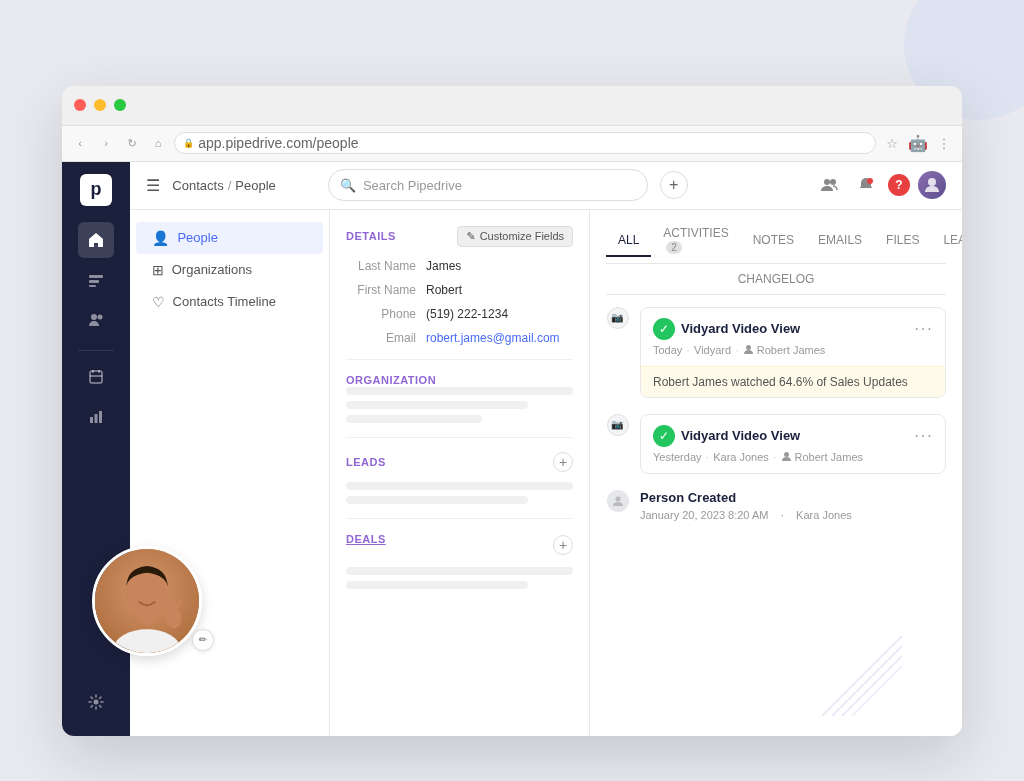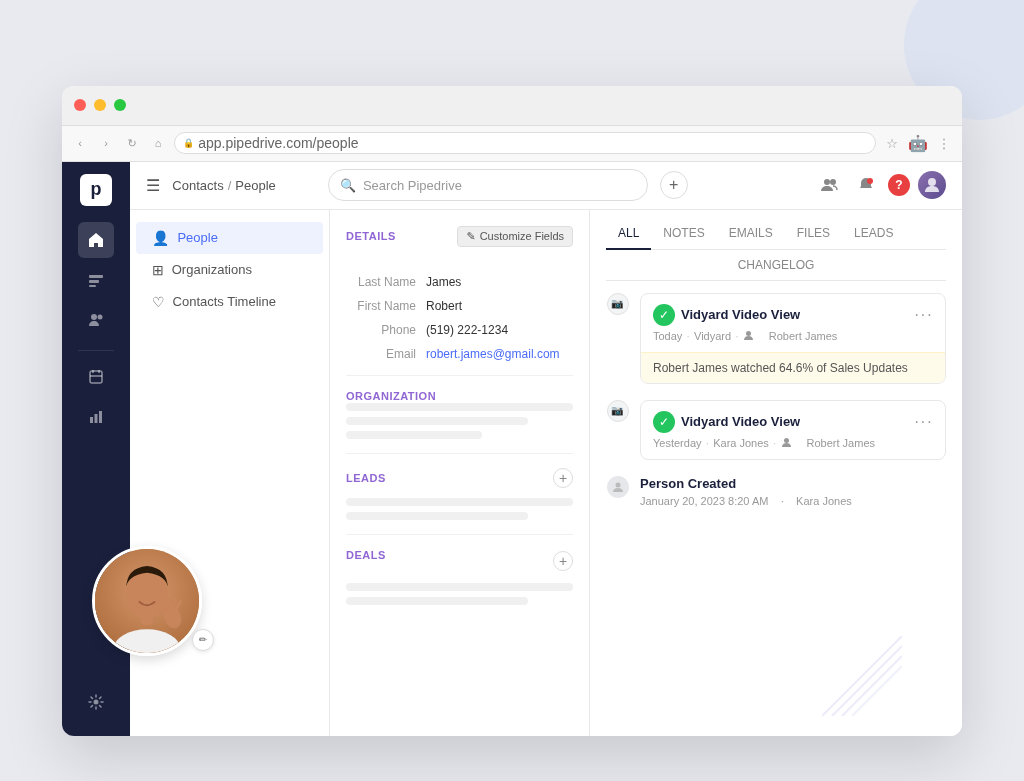--- a/index.html
+++ b/index.html
@@ -200,21 +200,21 @@
       overflow-y: auto;
       background: #fff;
       padding: 16px;
     }
     .section-header {
       font-size: 11px;
       font-weight: 700;
       color: #9066d4;
       letter-spacing: 0.5px;
       text-transform: uppercase;
-      margin-bottom: 28px;
+      margin-bottom: 12px;
       display: flex; align-items: center; justify-content: space-between;
     }
     .customize-btn {
       display: flex; align-items: center; gap: 4px;
       border: 1px solid #ddd;
       border-radius: 4px;
       padding: 3px 8px;
       font-size: 11px;
       color: #555;
       cursor: pointer;
@@ -339,21 +339,21 @@
       padding: 10px 12px 4px;
     }
     .activity-title { font-size: 13px; font-weight: 600; color: #1a1f3c; }
     .more-dots { color: #999; cursor: pointer; font-size: 16px; letter-spacing: 1px; }
     .activity-meta {
       padding: 0 12px 10px;
       font-size: 11px; color: #999;
       display: flex; align-items: center; gap: 4px;
     }
     .meta-dot { color: #ccc; }
-    .meta-person { display: flex; align-items: center; gap: 15px; }
+    .meta-person { display: flex; align-items: center; gap: 3px; }
     .activity-body {
       background: #fffbeb;
       padding: 8px 12px;
       font-size: 12px; color: #555;
       border-top: 1px solid #fef3c7;
     }
 
     
     .person-created {
       display: flex; gap: 10px;
@@ -582,31 +582,35 @@
           <div class="section-with-add">
             <div class="org-section-title" style="margin-bottom:0;">LEADS</div>
             <div class="plus-btn">+</div>
           </div>
           <div class="placeholder-line full"></div>
           <div class="placeholder-line medium"></div>
 
           <div class="section-divider"></div>
 
           <div class="section-with-add">
-            <div class="org-section-title" style="margin-bottom:12px;">DEALS</div>
+            <div class="org-section-title" style="margin-bottom:12px;text-decoration:underline;">DEALS</div>
             <div class="plus-btn">+</div>
           </div>
           <div class="placeholder-line full"></div>
           <div class="placeholder-line medium"></div>
         </div>
 
         <div class="right-panel">
 
           <div class="tabs-row">
             <div class="tab active">ALL</div>
+            <div class="tab">
+              <span>ACTIVITIES</span>
+              <span class="tab-badge">2</span>
+            </div>
             <div class="tab">NOTES</div>
             <div class="tab">EMAILS</div>
             <div class="tab">FILES</div>
             <div class="tab">LEADS</div>
 
           </div>
 
           <div class="tabs-row-2">
             <div class="tab2">CHANGELOG</div>
           </div>

